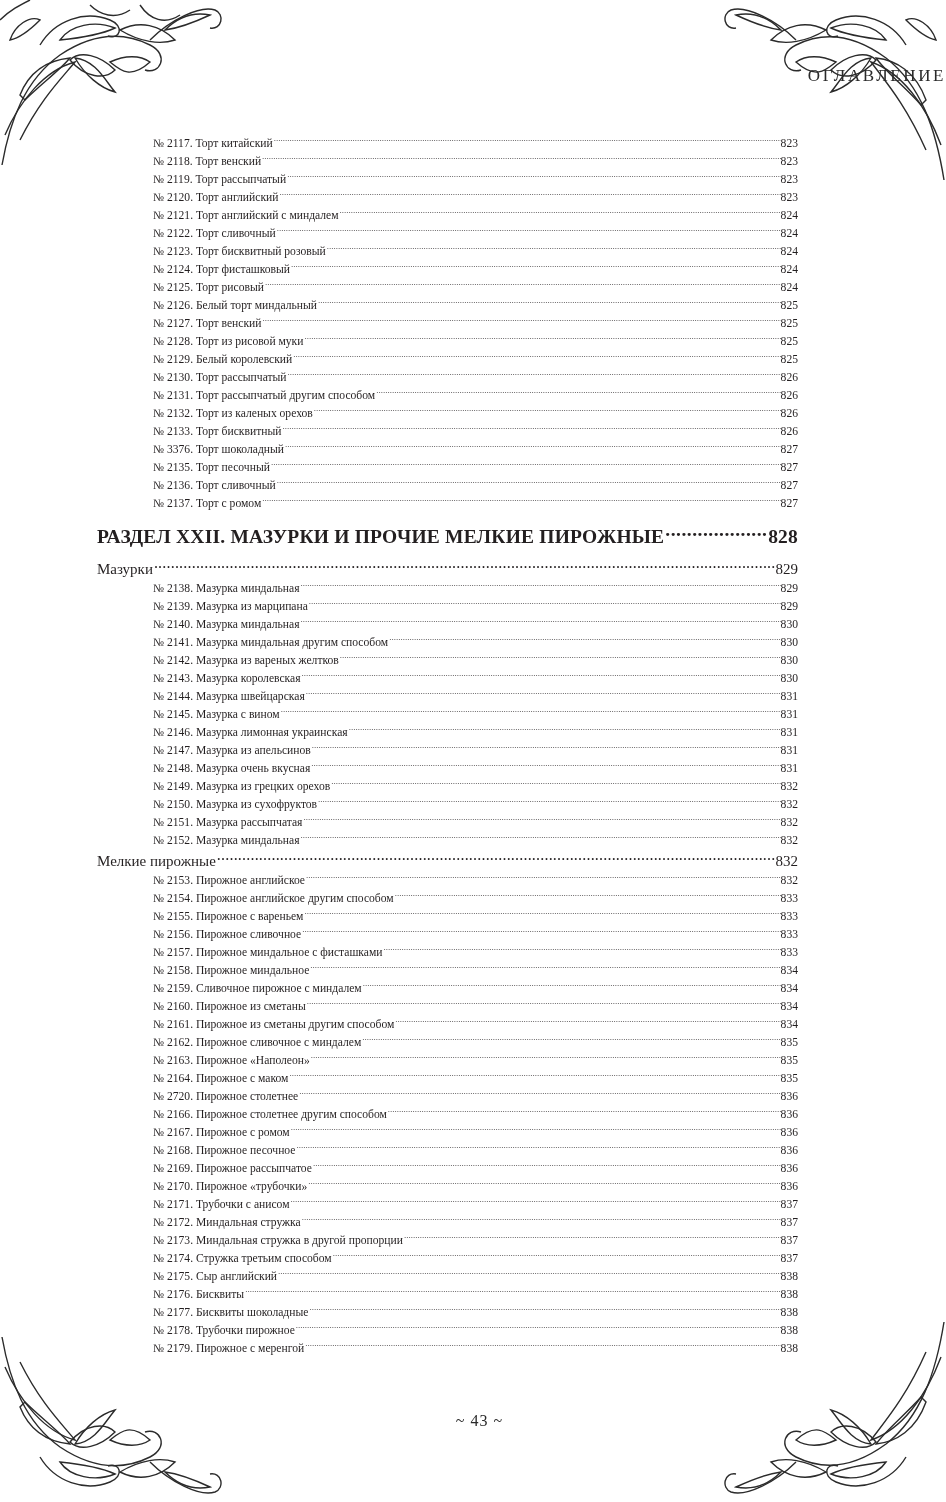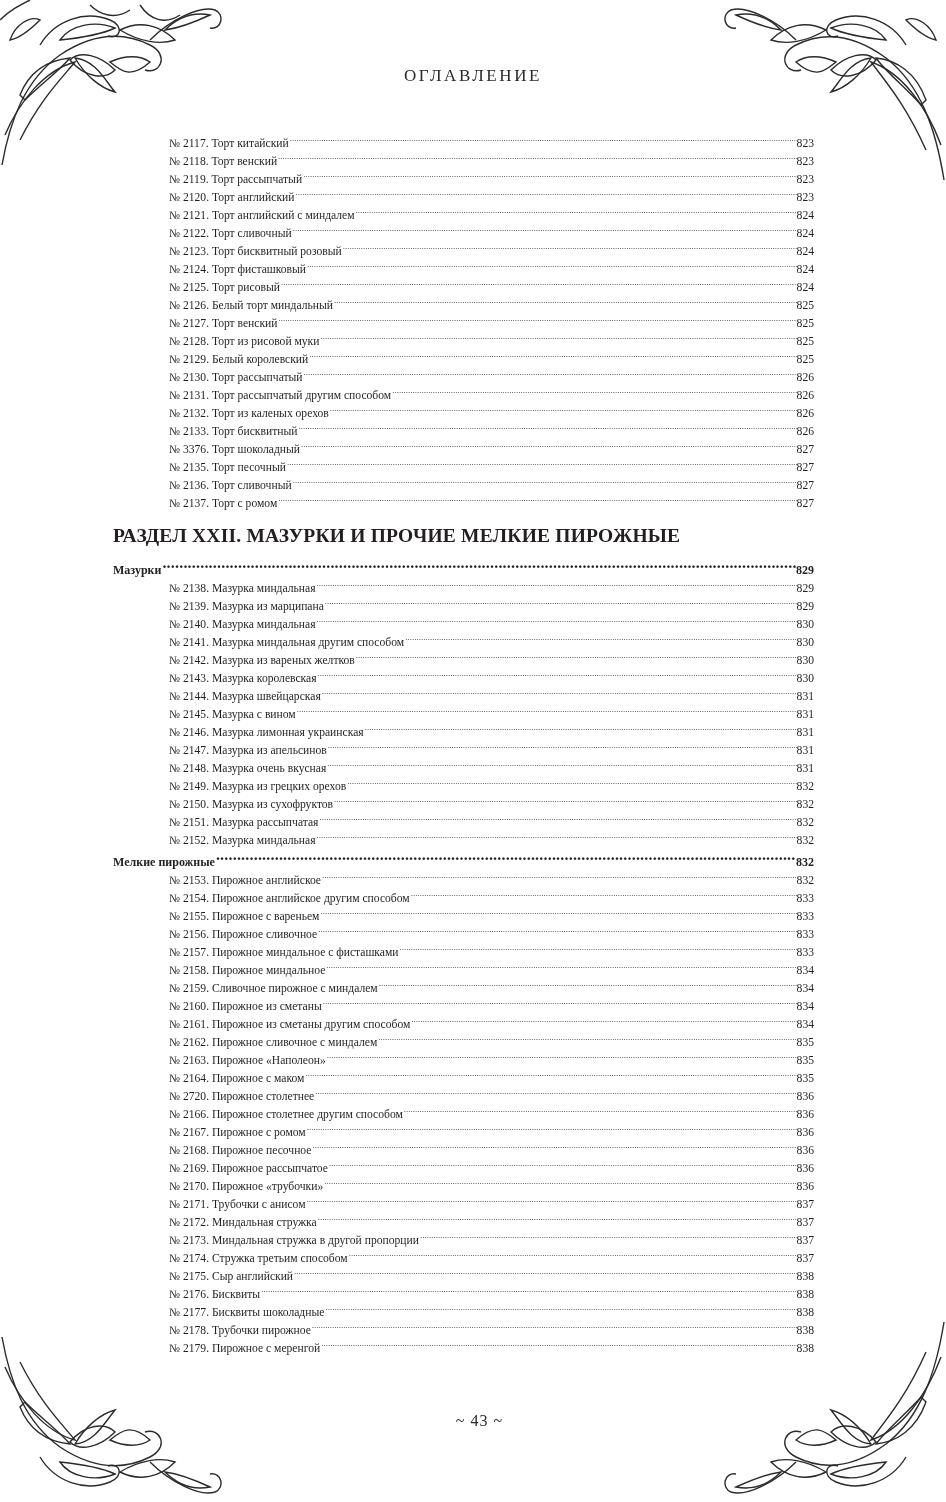--- a/index.html
+++ b/index.html
@@ -6,38 +6,38 @@
     html, body { width: 946px; height: 1502px; background: #ffffff; overflow: hidden; }
     body { position: relative; font-family: "Liberation Serif", "DejaVu Serif", serif; color: #231f20; }
     .corner { position: absolute; width: 250px; height: 200px; }
     .corner svg { width: 100%; height: 100%; }
     .corner-tl { left: 0; top: 0; }
     .corner-tr { right: 0; top: 0; transform: scaleX(-1); }
     .corner-bl { left: 0; bottom: 0; transform: scaleY(-1); }
     .corner-br { right: 0; bottom: 0; transform: scale(-1,-1); }
     .running-head {
       position: absolute; left: 0; right: 0; top: 66px;
-      text-align: center; font-size: 17px; letter-spacing: 2.6px; color: #2a2a2a;
+      text-align: right; font-size: 17px; letter-spacing: 2.6px; color: #2a2a2a;
     }
-    .toc { position: absolute; left: 113px; width: 701px; top: 135px; }
+    .toc { position: absolute; left: 97px; width: 701px; top: 135px; }
     .row { display: flex; align-items: baseline; white-space: nowrap; overflow: hidden; }
     .row .title { flex: 0 0 auto; padding-right: 1px; }
     .row .leader { flex: 1 1 auto; overflow: hidden; position: relative; height: 1em; }
     .row .leader::after {
       content: "..............................................................................................................................................................................................................................................................................................";
       position: absolute; left: 0; bottom: 0; white-space: nowrap; letter-spacing: 0.2px;
     }
     .row .page { flex: 0 0 auto; text-align: right; }
     .entry { padding-left: 56px; font-size: 11.6px; line-height: 18px; height: 18px; }
     .entry .leader { font-size: 9px; }
     .entry .leader::after { letter-spacing: 0px; }
-    .part { font-size: 19.5px; font-weight: bold; line-height: 26px; height: 28px; margin-top: 10px; margin-bottom: 7px; letter-spacing: 0.2px; flex-direction: column; }
+    .part { font-size: 19.5px; font-weight: bold; line-height: 26px; height: 28px; margin-top: 10px; margin-bottom: 7px; letter-spacing: 0.2px; }
     .part .leader { font-size: 19.5px; }
     .part .leader::after { letter-spacing: 0.5px; }
-    .section { font-size: 12px; font-weight: bold; line-height: 22px; height: 22px; }
+    .section { font-size: 15px; font-weight: normal; line-height: 22px; height: 22px; }
     .section .leader { font-size: 16px; }
     .section-gap { margin-top: 0; }
     .footer {
       position: absolute; left: 13px; right: 0; top: 1412px; text-align: center;
       font-size: 16px; letter-spacing: 1px; color: #2a2a2a;
     }
   </style>
 </head>
 <body>
 

